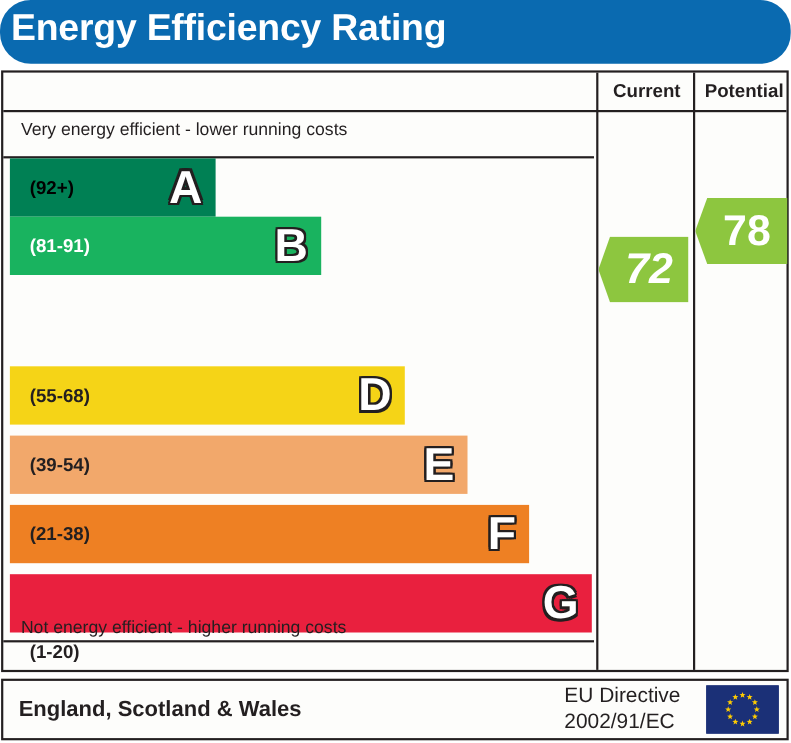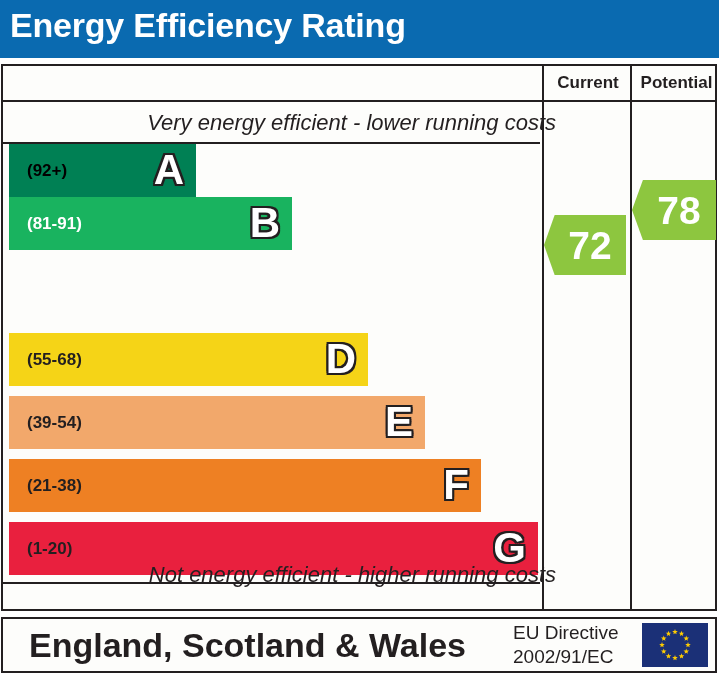--- a/index.html
+++ b/index.html
@@ -84,25 +84,23 @@
     background: #231f20;
   }
   .vdiv.v1 { left: 539px; }
   .vdiv.v2 { left: 627px; }
 
   
   .caption {
     position: absolute;
     left: 0;
     width: 537px;
-    font-size: 22px;
-    font-style: italic;
+    font-size: 16px;
     color: #231f20;
     white-space: nowrap;
-    text-align: right;
   }
   .caption.top    { top: 44px; padding-left: 16px; }
   .caption.bottom { top: 496px; padding-left: 16px; }
 
   .caption-rule {
     position: absolute;
     left: 0;
     width: 537px;
     height: 2px;
     background: #231f20;
@@ -181,25 +179,24 @@
     height: 56px;
     border: 2px solid #231f20;
     box-sizing: border-box;
     background: #fdfdfb;
   }
   .footer-region {
     position: absolute;
     left: 14px;
     top: 50%;
     transform: translateY(-50%);
-    font-size: 34px;
+    font-size: 20px;
     font-weight: bold;
     color: #231f20;
     white-space: nowrap;
-    margin-left: 12px;
   }
   .footer-directive {
     position: absolute;
     left: 510px;
     top: 50%;
     transform: translateY(-50%);
     font-size: 19px;
     color: #231f20;
     line-height: 1.25;
     text-align: left;
@@ -214,21 +211,21 @@
     height: 44px;
     background: #1b3077;
   }
   .eu-flag svg { display: block; width: 100%; height: 100%; }
 </style>
 </head>
 <body>
 
 <div id="epc">
 
-  <div class="title-bar" style="background: rgb(10, 106, 176);">
+  <div class="title-bar" style="background: rgb(10, 106, 176); border-radius: 28px;">
     <div class="title-text">Energy Efficiency Rating</div>
   </div>
 
   <div class="table-frame">
 
     <div class="col-head-row">
       <div class="col-head potential">Potential</div>
       <div class="col-head current">Current</div>
     </div>
 
@@ -260,32 +257,32 @@
         <span class="band-range" style="color: rgb(35, 31, 32);">(39-54)</span>
         <span class="band-letter">E</span>
       </div>
 
       <div class="band" style="top: 315px; width: 472px; background: rgb(238, 128, 35);">
         <span class="band-range" style="color: rgb(35, 31, 32);">(21-38)</span>
         <span class="band-letter">F</span>
       </div>
 
       <div class="band" style="top: 378px; width: 529px; background: rgb(233, 32, 62);">
-        <span class="band-range" style="color: rgb(35, 31, 32);">(1-20)</span>
+        <span class="band-range" style="color: rgb(35, 31, 32); margin-top: 44px;">(1-20)</span>
         <span class="band-letter">G</span>
       </div>
 
     </div>
 
     <div class="caption-rule bottom"></div>
     <div class="caption bottom">Not energy efficient - higher running costs</div>
 
   </div>
 
-  <div class="arrow current" style="background: rgb(141, 198, 63);">
+  <div class="arrow current" style="background: rgb(141, 198, 63); font-style: italic;">
     <span class="arrow-value">72</span>
   </div>
   <div class="arrow potential" style="background: rgb(141, 198, 63);">
     <span class="arrow-value">78</span>
   </div>
 
   <div class="footer-frame">
     <div class="footer-region">England, Scotland &amp; Wales</div>
     <div class="footer-directive">
       <div>EU Directive</div>

